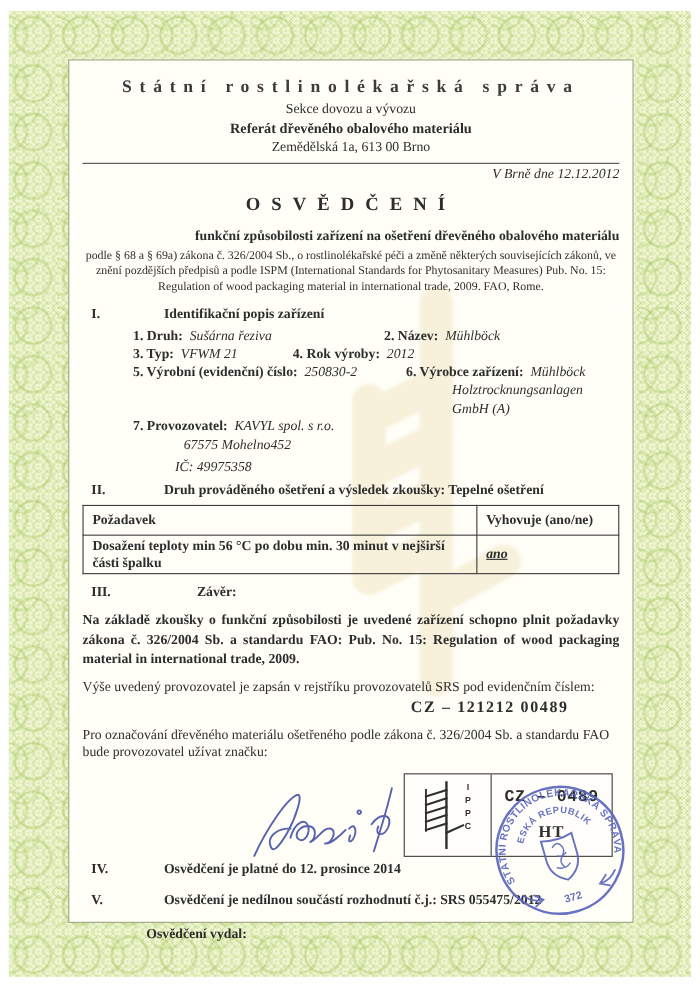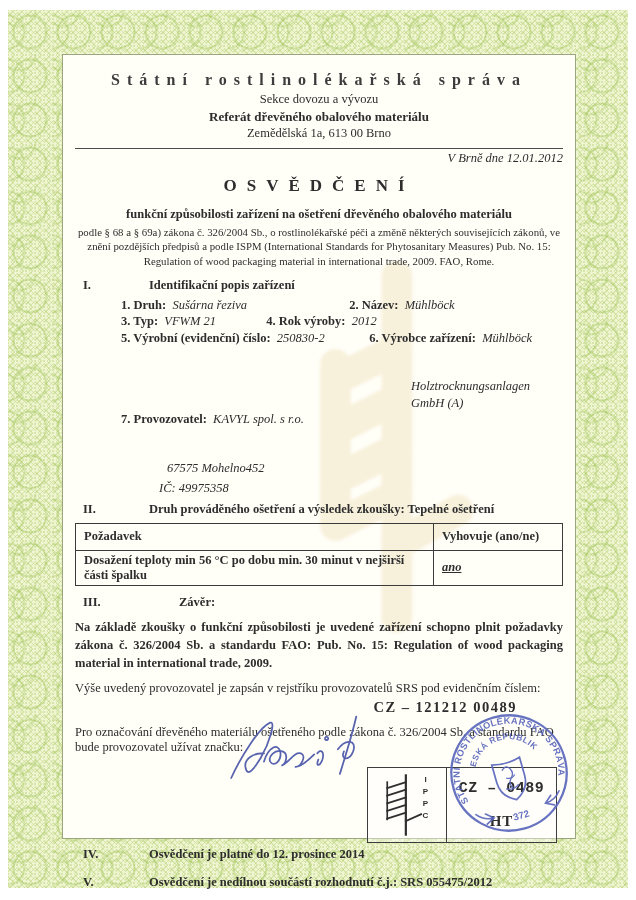--- a/index.html
+++ b/index.html
@@ -32,30 +32,30 @@
 
   
   .org   { text-align:center; font-weight:bold; font-size:16px; letter-spacing:7px; margin-top:6px; color:#3c3c3c; }
   .sect  { text-align:center; font-size:12.5px; margin-top:3px; }
   .dept  { text-align:center; font-weight:bold; font-size:13px; margin-top:2px; }
   .addr  { text-align:center; font-size:12.5px; margin-top:1px; }
   .rule  { border:none; border-top:1.4px solid #4c4c4c; margin:7px 0 0 0; }
   .pdate { text-align:right; font-style:italic; font-size:12.5px; margin-top:2px; }
 
   .title    { text-align:center; font-weight:bold; font-size:17px; letter-spacing:10px; margin-top:10px; }
-  .subtitle { text-align:center; font-weight:bold; font-size:12.5px; margin-top:11px; }
+  .subtitle { text-align:right; font-weight:bold; font-size:12.5px; margin-top:11px; }
   .legal    { text-align:center; font-size:10.8px; line-height:1.32; margin-top:3px; }
 
   .secrow { display:flex; font-size:12.5px; }
   .secnum { width:66px; flex:none; font-weight:bold; padding-left:8px; }
   .sechead{ font-weight:bold; }
 
   .items { margin:4px 0 0 46px; font-size:12.5px; line-height:16.5px; }
   .lbl { font-weight:bold; }
-  .val { font-style:italic;margin-top:32px; }
+  .val { font-style:italic; }
   .cola  { display:inline-block; width:225px; }
   .colb  { display:inline-block; width:142px; }
   .colc  { display:inline-block; width:245px; }
   .ind6  { margin-left:290px; }
   .ind7  { margin-left:46px; }
   .indic { margin-left:38px; margin-top:4px; }
 
   table.req { width:100%; border-collapse:collapse; margin-top:6px; font-size:12.5px; }
   table.req th, table.req td { border:1.3px solid #3b3b3b; padding:2px 8px; text-align:left; font-weight:bold; }
   table.req th { height:22px; }
@@ -108,21 +108,21 @@
       </g>
     </svg>
 
     <div class="content">
 
       <div class="org">Státní rostlinolékařská správa</div>
       <div class="sect">Sekce dovozu a vývozu</div>
       <div class="dept">Referát dřevěného obalového materiálu</div>
       <div class="addr">Zemědělská 1a, 613 00 Brno</div>
       <hr class="rule">
-      <div class="pdate">V  Brně dne 12.01.2012</div>
+      <div class="pdate">V  Brně dne 12.12.2012</div>
 
       <div class="title">OSVĚDČENÍ</div>
       <div class="subtitle">funkční způsobilosti zařízení na ošetření dřevěného obalového materiálu</div>
       <div class="legal">podle § 68 a § 69a) zákona č. 326/2004 Sb., o rostlinolékařské péči a změně některých souvisejících zákonů, ve znění pozdějších předpisů a podle ISPM (International Standards for Phytosanitary Measures) Pub. No. 15: Regulation of wood packaging material in international trade, 2009. FAO, Rome.</div>
 
       <div class="secrow" style="margin-top:10px;">
         <span class="secnum">I.</span>
         <span class="sechead">Identifikační popis zařízení</span>
       </div>
       <div class="items">

